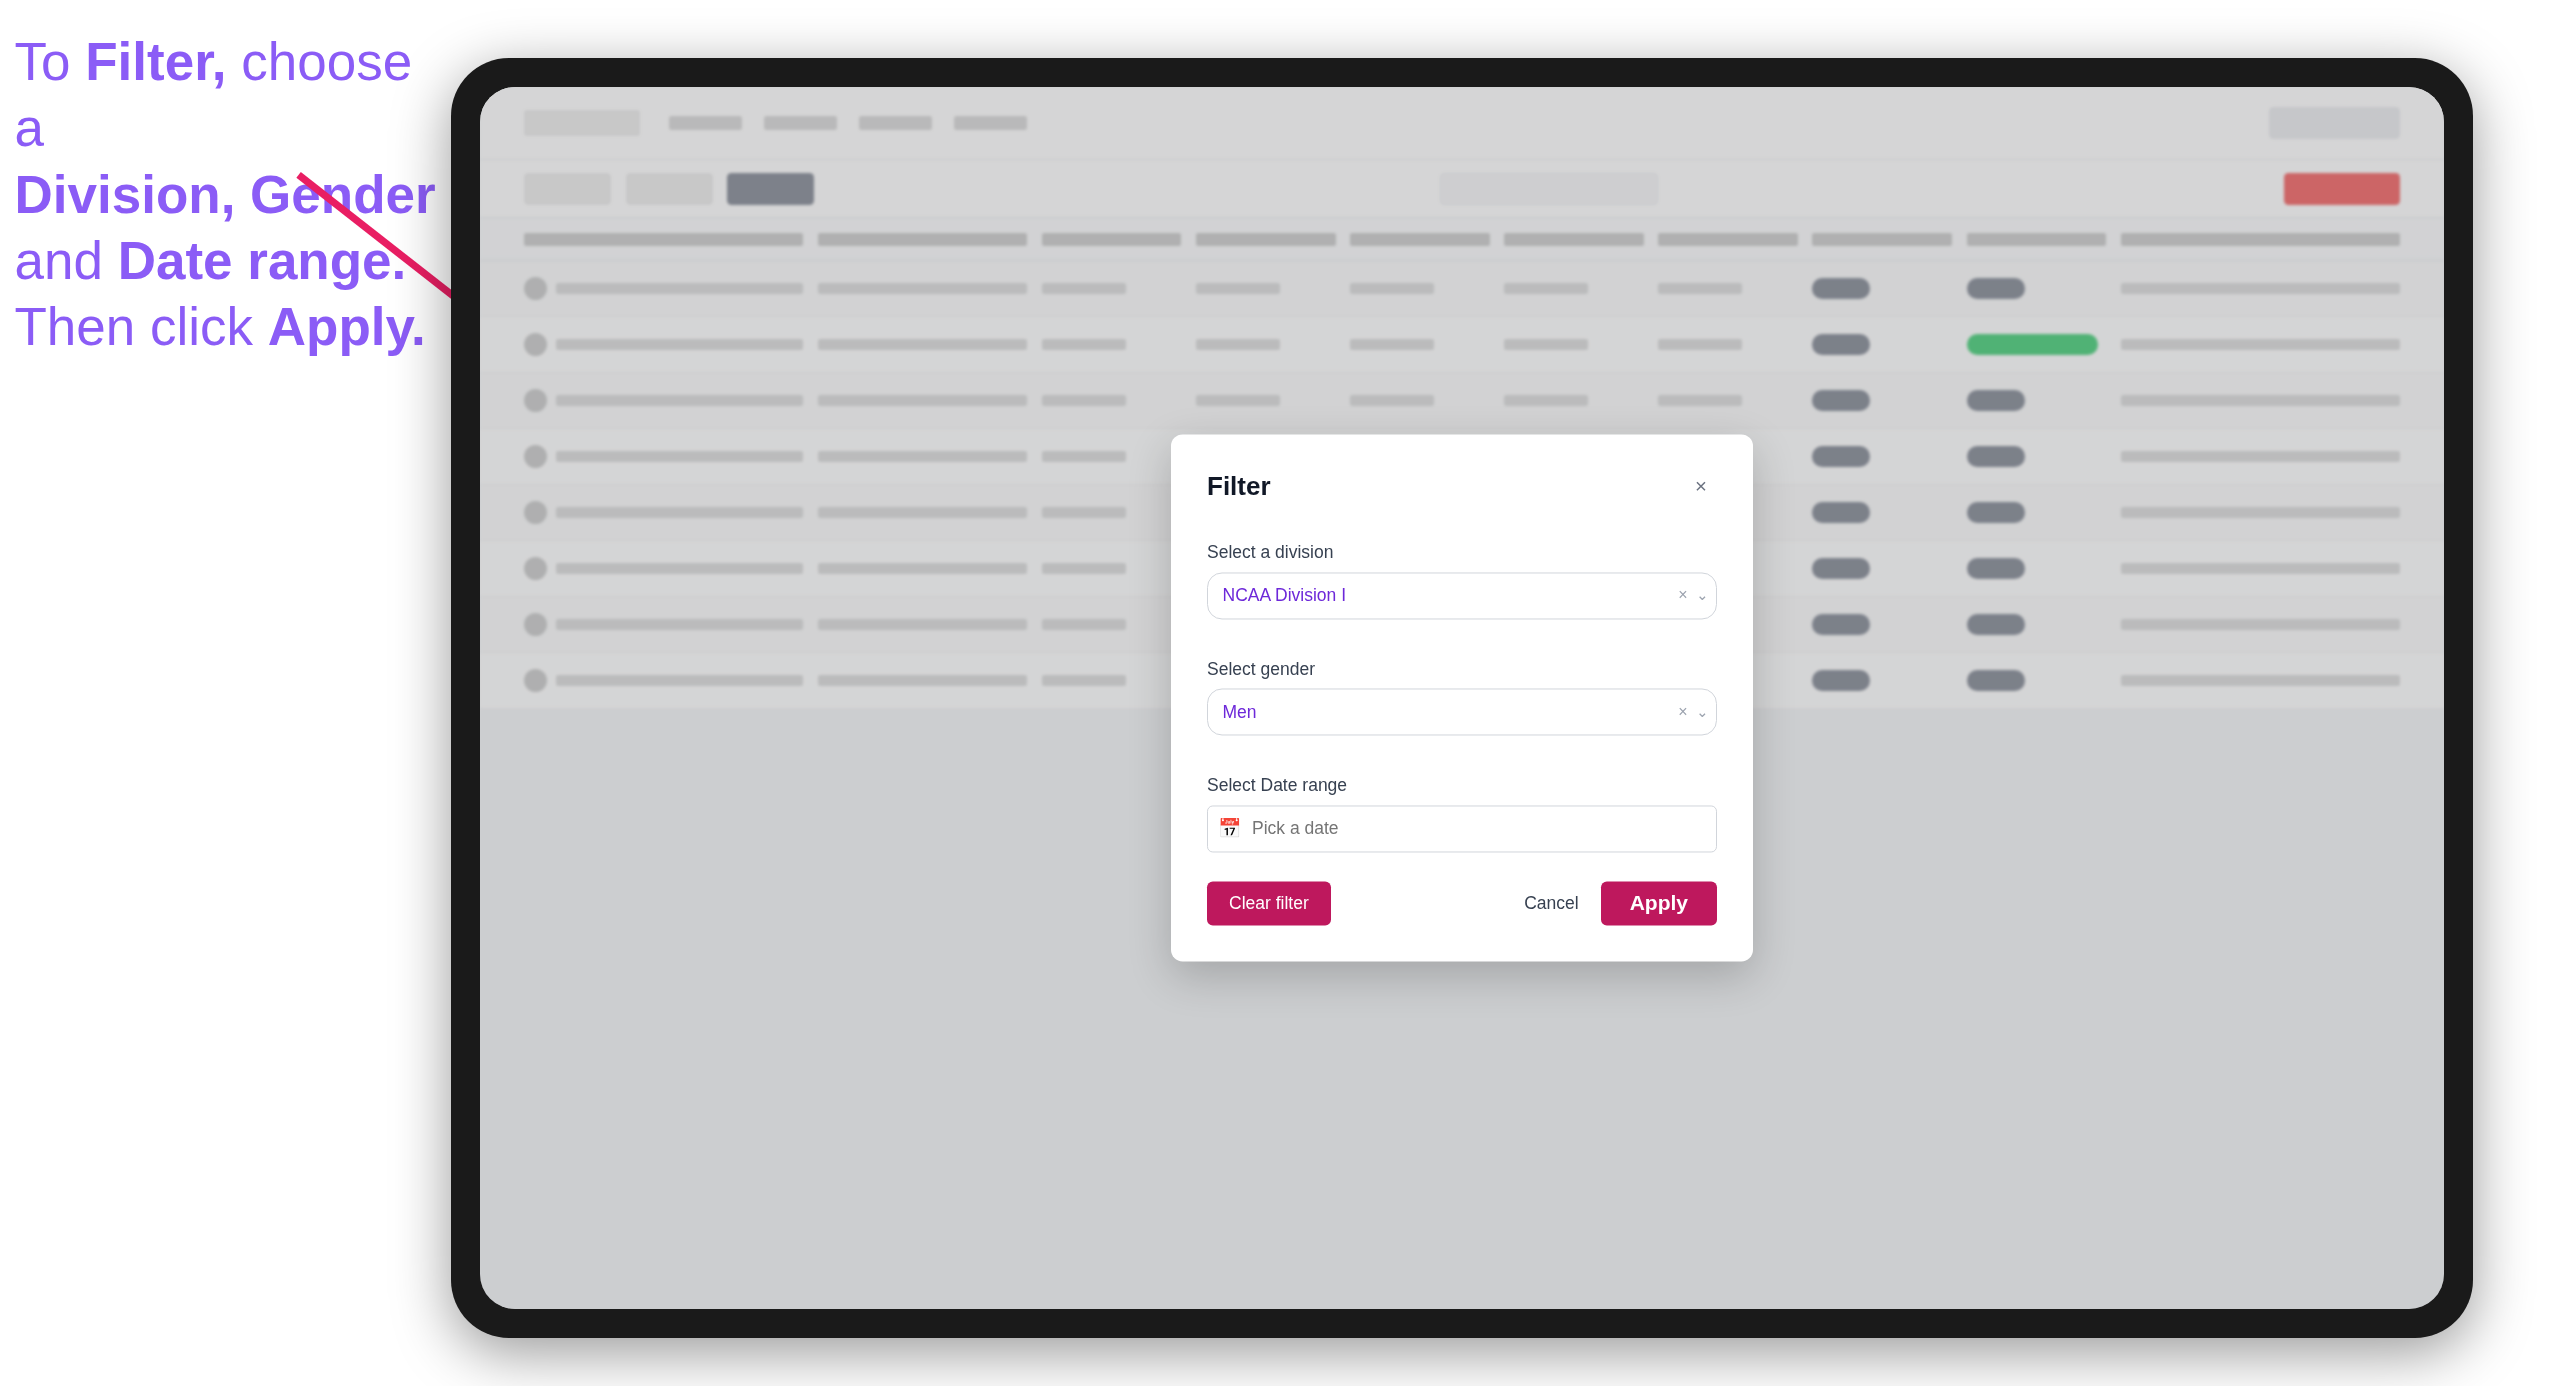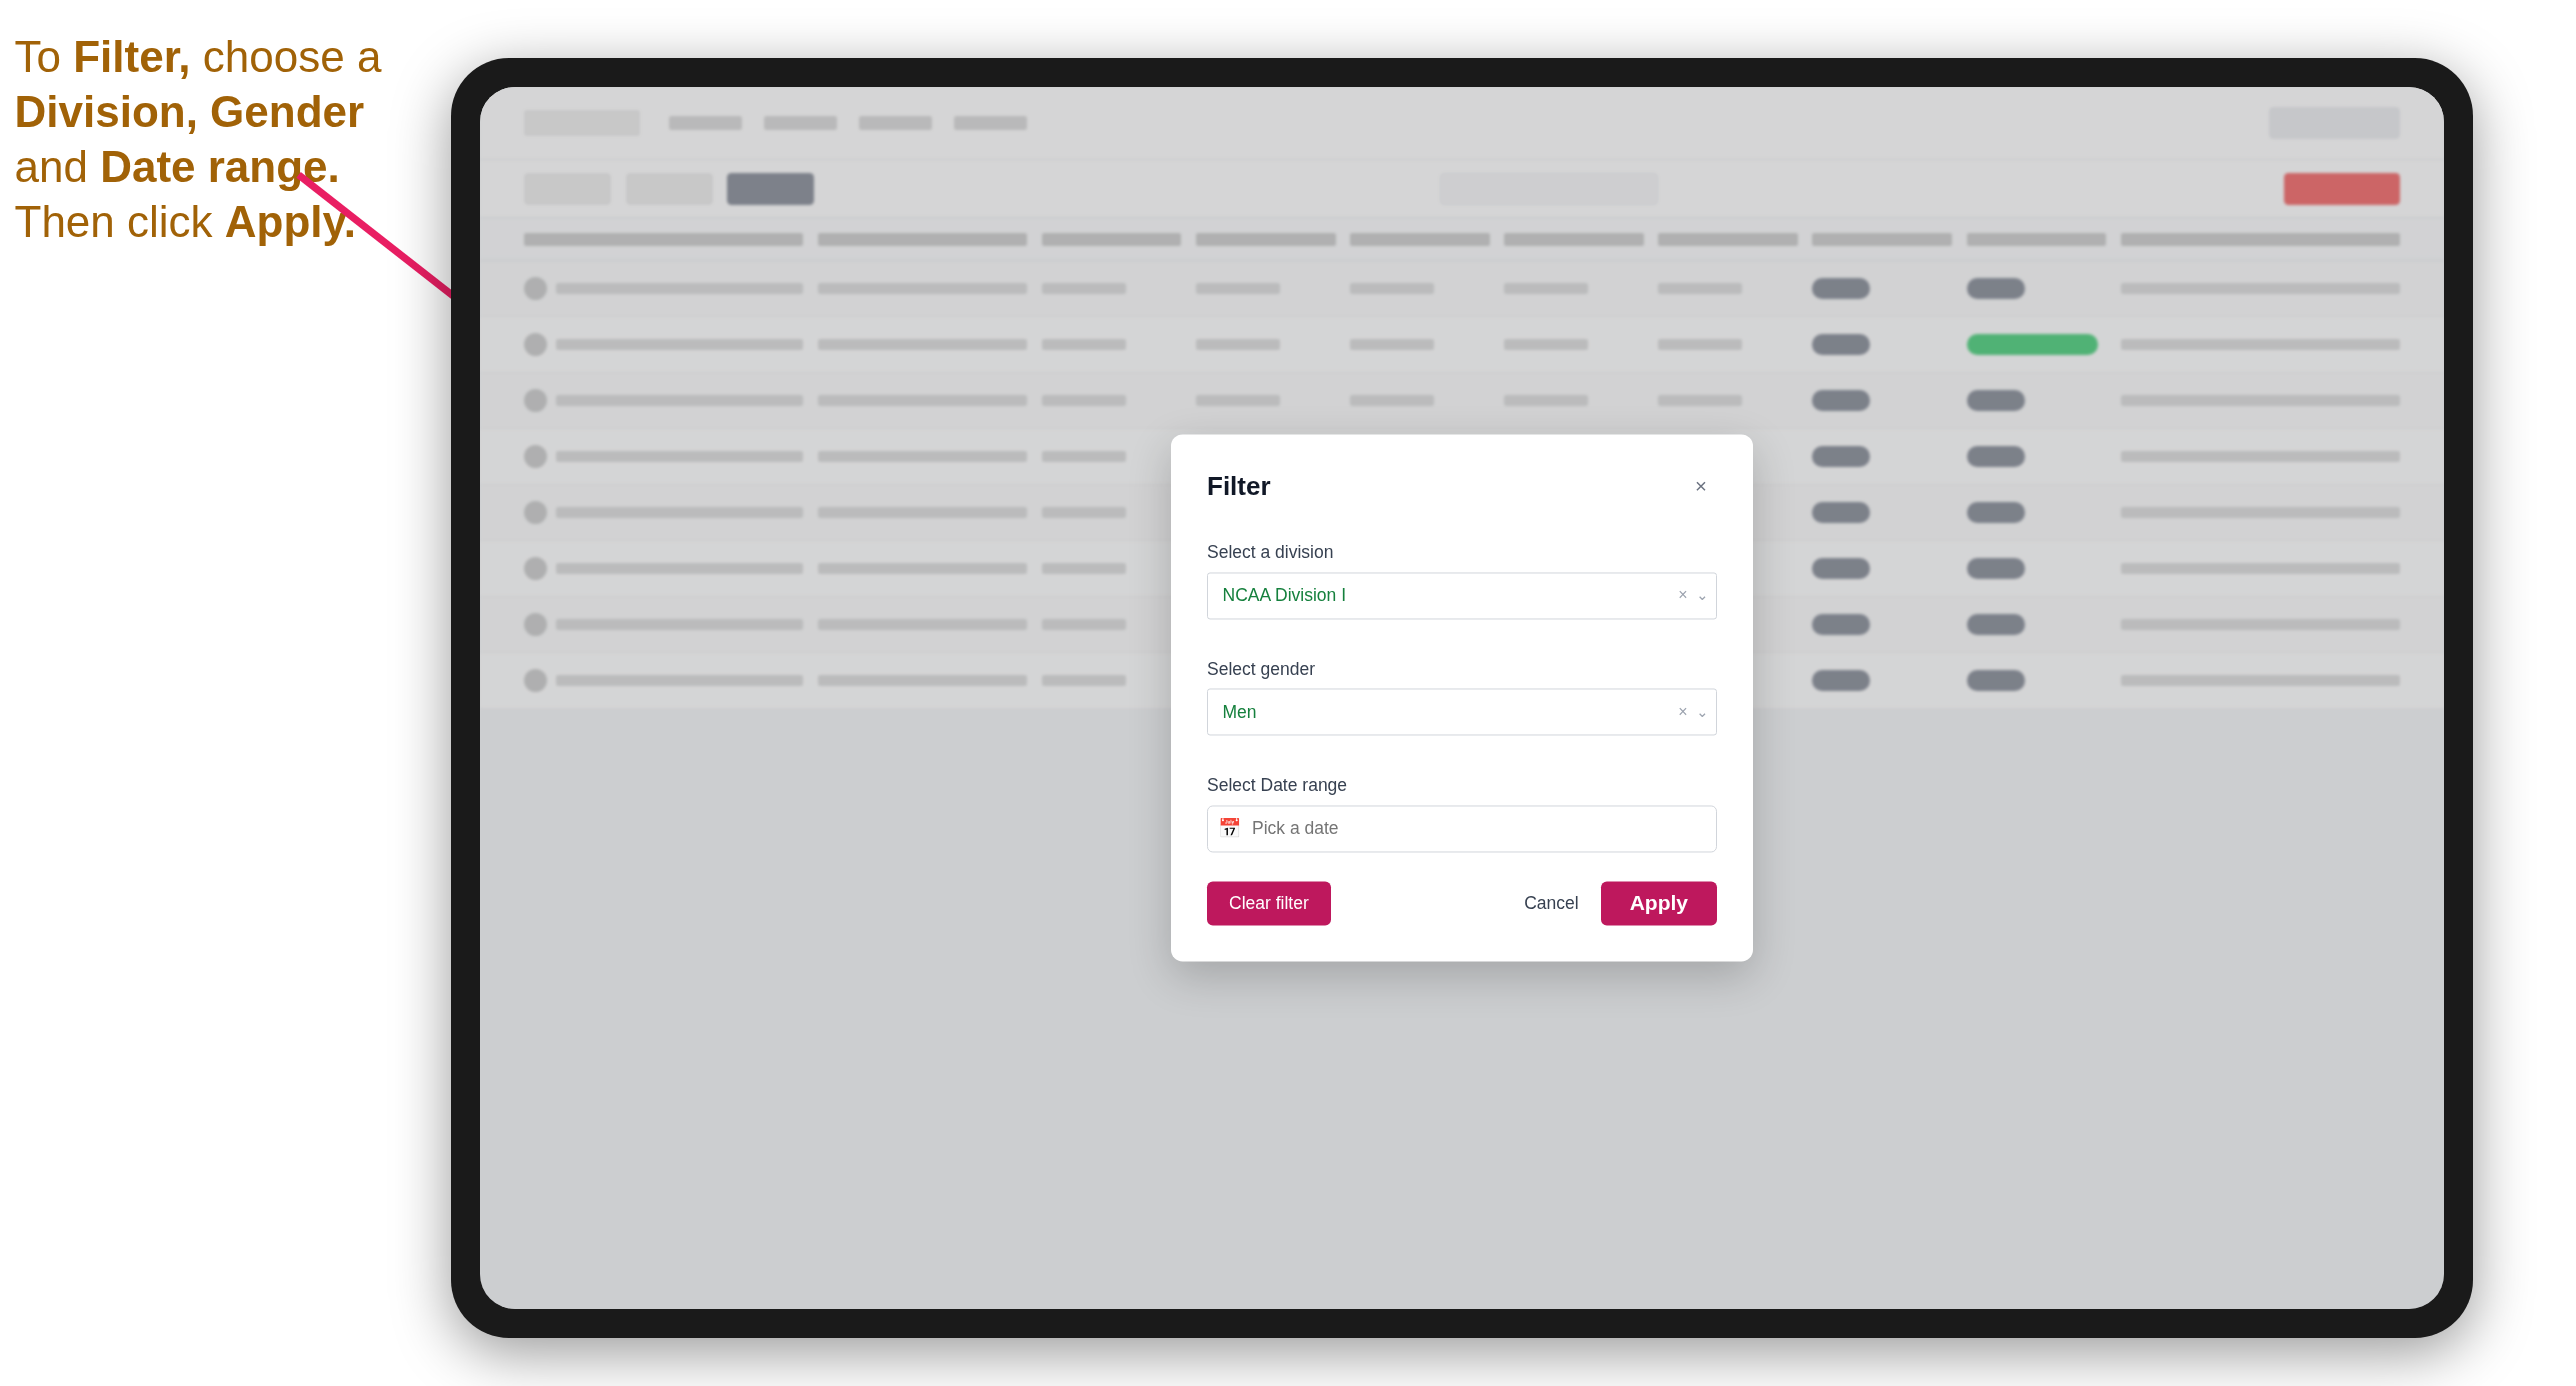--- a/index.html
+++ b/index.html
@@ -11,23 +11,23 @@
       position: relative;
       overflow: hidden;
     }
 
     
     .instruction-text {
       position: absolute;
       top: 29px;
       left: 14.5px;
       width: 422px;
-      font-size: 44px;
+      font-size: 53px;
       line-height: 1.25;
-      color: #a16207;
+      color: #8b5cf6;
     }
     .instruction-text .bold { font-weight: 800; }
 
     
     .arrow-svg {
       position: absolute;
       top: 131px;
       left: 255px;
       width: 436px;
       height: 364px;
@@ -252,24 +252,24 @@
     .form-select-wrapper {
       position: relative;
       display: flex;
       align-items: center;
     }
 
     .form-select {
       width: 100%;
       height: 47px;
       border: 1.1px solid #d1d5db;
-      border-radius: 3px;
+      border-radius: 15px;
       padding: 0 58px 0 14.5px;
       font-size: 17.5px;
-      color: #15803d;
+      color: #6d28d9;
       background: #ffffff;
       appearance: none;
       cursor: pointer;
     }
 
     .select-controls {
       position: absolute;
       right: 8.7px;
       display: flex;
       align-items: center;

